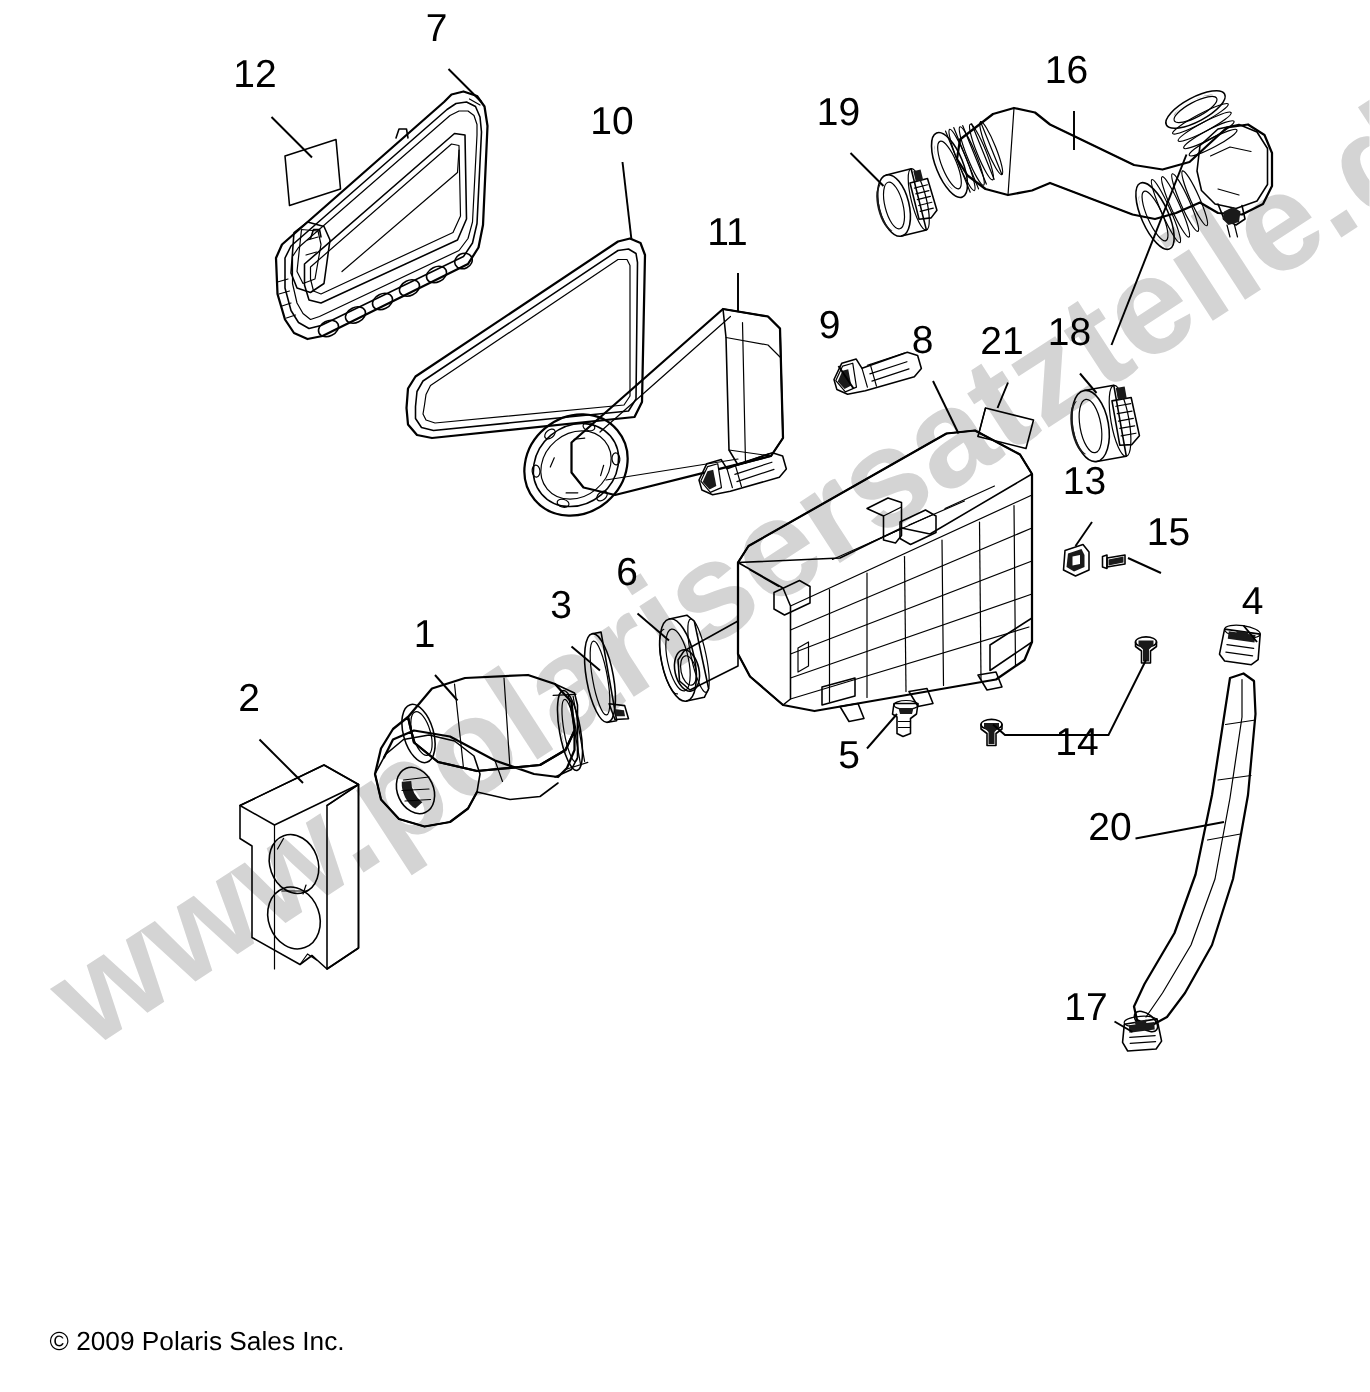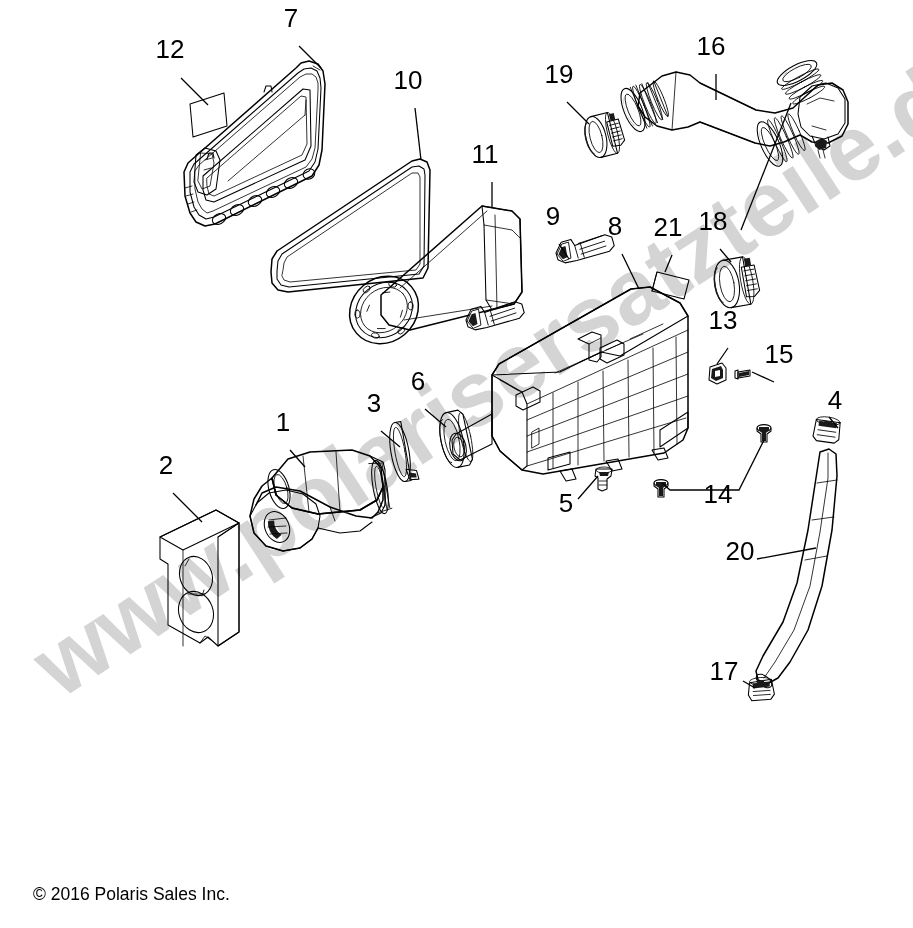--- a/index.html
+++ b/index.html
@@ -577,15 +577,15 @@
     <text class="callout-num" x="718" y="503" text-anchor="middle">14</text>
     <text class="callout-num" x="779" y="363" text-anchor="middle">15</text>
     <text class="callout-num" x="711" y="55" text-anchor="middle">16</text>
     <text class="callout-num" x="724" y="680" text-anchor="middle">17</text>
     <text class="callout-num" x="713" y="230" text-anchor="middle">18</text>
     <text class="callout-num" x="559" y="83" text-anchor="middle">19</text>
     <text class="callout-num" x="740" y="560" text-anchor="middle">20</text>
     <text class="callout-num" x="668" y="236" text-anchor="middle">21</text>
   </svg>
 
-  <div id="copyright">© 2016 Polaris Sales Inc.</div>
+  <div id="copyright">© 2009 Polaris Sales Inc.</div>
 
 </div>
 
 </body></html>

